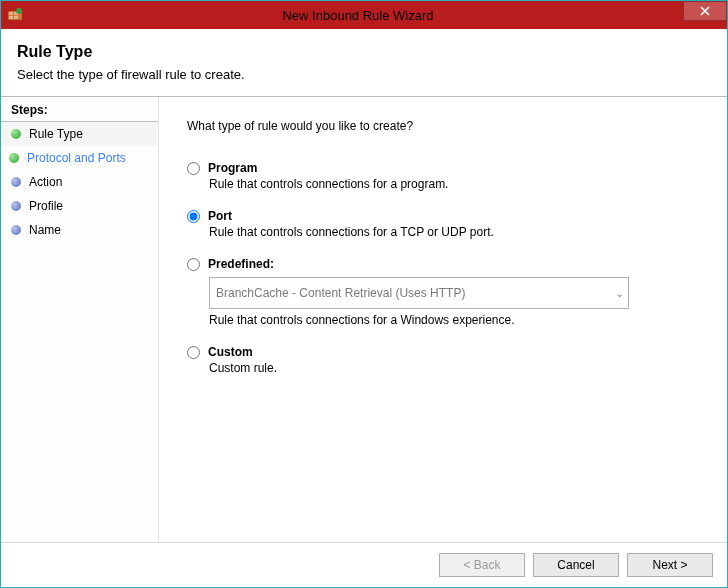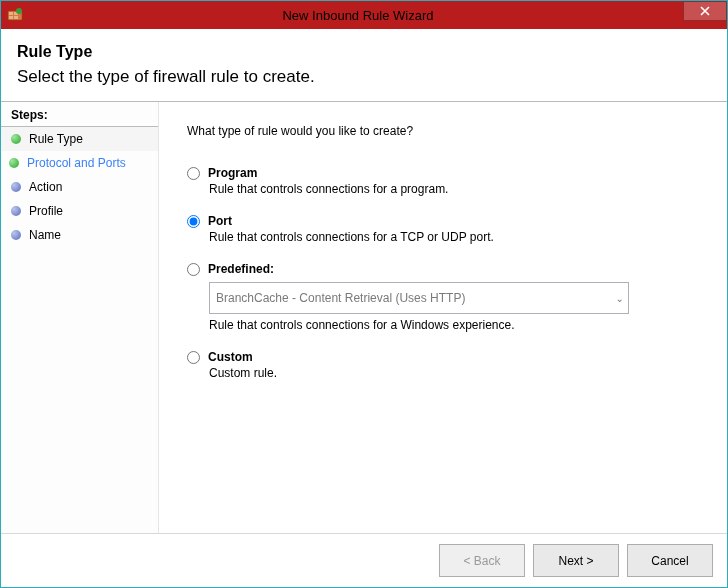--- a/index.html
+++ b/index.html
@@ -53,21 +53,21 @@
   .header {
     padding: 14px 16px 14px 16px;
   }
   .header h1 {
     margin: 0 0 6px 0;
     font-size: 16px;
     font-weight: bold;
     color: #000;
   }
   .header .subtitle {
-    font-size: 17px;
+    font-size: 13px;
     color: #000;
   }
   .hr-thick {
     border: none;
     border-top: 1.5px solid #bbb;
     margin: 0;
   }
   .body {
     display: flex;
     height: 450px;
@@ -165,21 +165,21 @@
     bottom: 0; left: 0; right: 0;
     border-top: 1px solid #d8d8d8;
     padding: 10px 14px;
     display: flex;
     justify-content: flex-end;
     gap: 8px;
     background: #fff;
   }
   .btn {
     min-width: 86px;
-    height: 33px;
+    height: 24px;
     border: 1px solid #adadad;
     background: #e9e9e9;
     font-size: 12px;
     font-family: inherit;
     padding: 0 12px;
     cursor: pointer;
     text-align: center;
   }
   .btn:disabled {
     color: #9a9a9a;
@@ -271,17 +271,17 @@
       <div class="option-row">
         <input type="radio" name="ruletype" style="">
         <span class="option-label">Custom</span>
       </div>
       <div class="option-desc">Custom rule.</div>
     </div>
   </div>
 
   <div class="footer">
     <button class="btn" disabled="">&lt; Back</button>
+    <button class="btn">Cancel</button>
     <button class="btn">Next &gt;</button>
-    <button class="btn">Cancel</button>
   </div>
 
 </div>
 
 </body></html>

